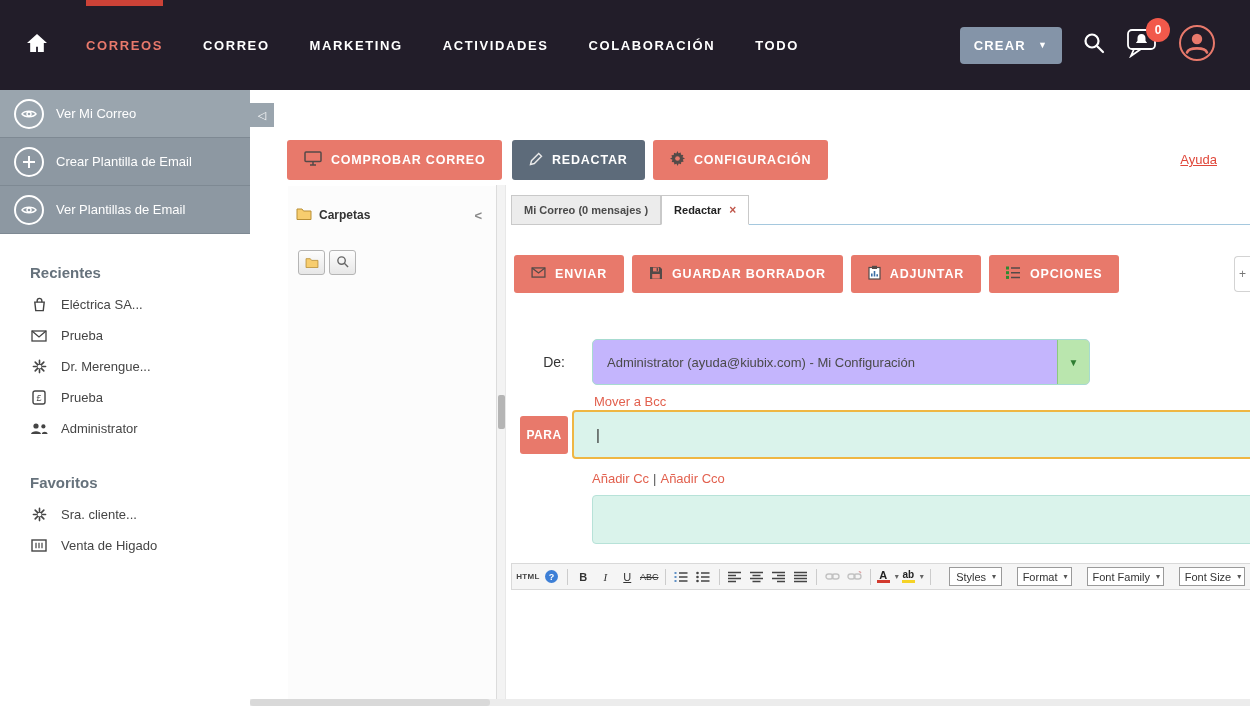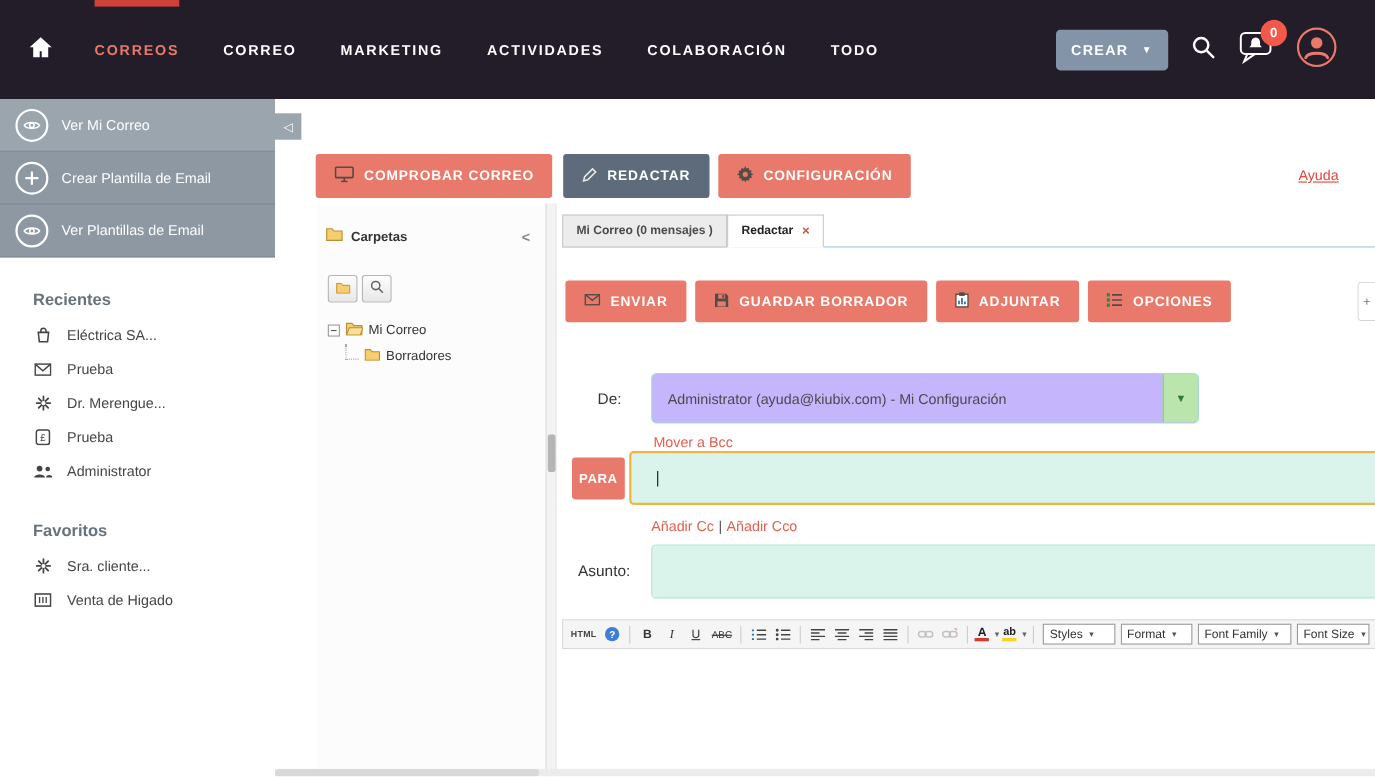--- a/index.html
+++ b/index.html
@@ -101,21 +101,21 @@
   .tb-btn.strike { text-decoration:line-through; font-size:9px; }
   .tb-btn.disabled { opacity:0.4; }
   .tb-sep { width:1px; height:16px; background:#ccc; margin:0 3px; }
   .tb-html { font-size:8px; font-weight:bold; color:#444; letter-spacing:0.3px; }
   .help-badge { width:13px; height:13px; border-radius:50%; background:#3d7fd6; color:#fff; font-size:9px; font-weight:bold; display:flex; align-items:center; justify-content:center; }
   .color-btn { display:flex; flex-direction:column; align-items:center; justify-content:center; cursor:pointer; }
   .color-btn .glyph { font-size:11px; font-weight:bold; line-height:10px; color:#222; }
   .color-bar-red { width:13px; height:3px; background:#d23a2e; }
   .color-bar-yellow { width:13px; height:3px; background:#f5d327; }
   .dd-arrow { font-size:8px; color:#666; margin-left:2px; cursor:pointer; }
-  .tb-select { height:19px; background:#fff; border:1px solid #9a9a9a; display:flex; align-items:center; justify-content:flex-start; font-size:11px; color:#333; padding:0 3px 0 5px; cursor:pointer; margin-left:2px; white-space:nowrap; }
+  .tb-select { height:19px; background:#fff; border:1px solid #9a9a9a; display:flex; align-items:center; justify-content:center; font-size:11px; color:#333; padding:0 3px 0 5px; cursor:pointer; margin-left:12px; white-space:nowrap; }
   .tb-select .arr { font-size:8px; color:#555; margin-left:6px; }
 
   
   .hscroll { position:absolute; left:0; bottom:0; width:1000px; height:7px; background:#ececec; cursor:pointer; }
   .hhandle { position:absolute; left:0; top:0; width:240px; height:7px; background:#d9d9d9; border-radius:3px; cursor:pointer; }
 </style>
 </head>
 <body>
 
 <div class="navbar">
@@ -335,41 +335,20 @@
       </div>
       <div class="mini-btn">
         <span>
           <svg width="13" height="13" viewBox="0 0 14 14" fill="none" stroke="#666" stroke-width="1.5">
               <circle cx="6" cy="6" r="4"></circle>
               <line x1="9" y1="9" x2="13" y2="13"></line>
             </svg>
         </span>
       </div>
     </div>
-    <div class="tree">
-      <div class="tree-row">
-        <span class="expander"></span>
-        <span>
-          <svg width="16" height="13" viewBox="0 0 16 13">
-              <path d="M1 2h5l1.5 2H15v8.5H1z" fill="#f7cd6e" stroke="#b98f35" stroke-width="1"></path>
-              <path d="M1 12.5 3.5 6H16l-2.5 6.5z" fill="#fbe09a" stroke="#b98f35" stroke-width="1"></path>
-            </svg>
-        </span>
-        <span>Mi Correo</span>
-      </div>
-      <div class="tree-child">
-        <span class="tree-elbow"></span>
-        <span>
-          <svg width="15" height="12" viewBox="0 0 16 13">
-              <path d="M1 2h5l1.5 2H15v8.5H1z" fill="#f7cd6e" stroke="#b98f35" stroke-width="1"></path>
-            </svg>
-        </span>
-        <span>Borradores</span>
-      </div>
-    </div>
   </div>
 
   <div class="vdivider">
     <div class="vhandle"></div>
   </div>
 
   <div class="tabs">
     <div class="tab">
       <span>Mi Correo (0 mensajes )</span>
     </div>
@@ -438,21 +417,20 @@
 
   <div class="to-btn">PARA</div>
   <div class="to-field">
     <span class="caret">|</span>
   </div>
 
   <div class="cc-links">
     <span class="lnk">Añadir Cc</span><span class="sep">|</span><span class="lnk">Añadir Cco</span>
   </div>
 
-  <div class="form-label lbl-subject">Asunto:</div>
   <div class="subject-field"></div>
 
   <div class="editor-toolbar">
     <span class="tb-btn tb-html">HTML</span>
     <span class="tb-btn">
         <span class="help-badge">?</span>
       </span>
     <span class="tb-sep"></span>
     <span class="tb-btn bold">B</span>
     <span class="tb-btn italic">I</span>

